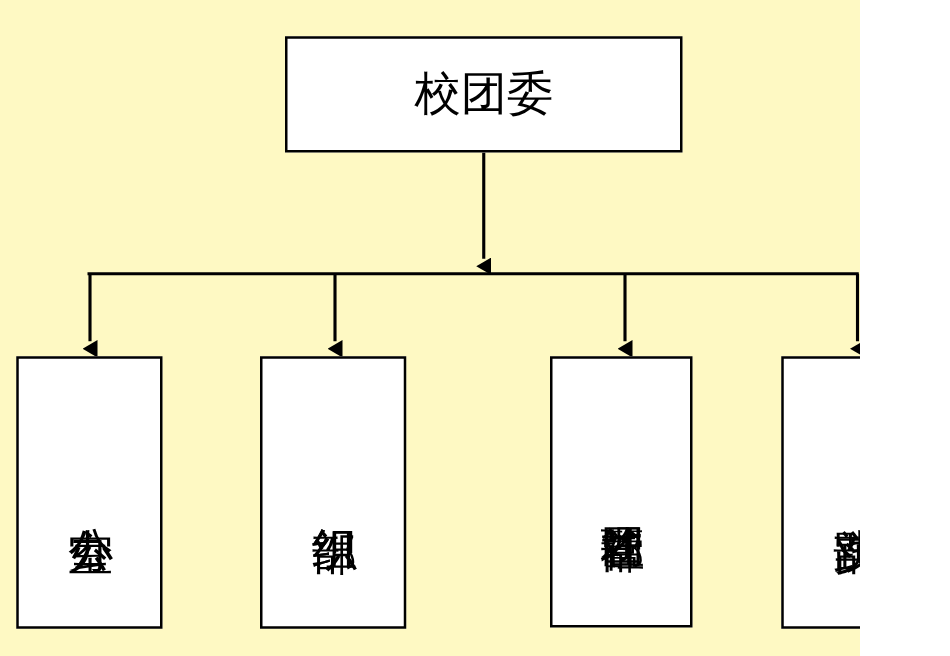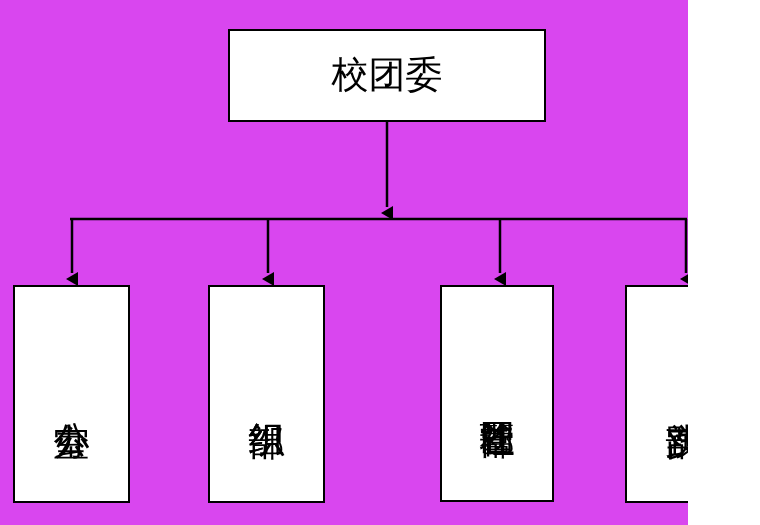--- a/index.html
+++ b/index.html
@@ -7,21 +7,21 @@
     padding: 0;
     background: #ffffff;
   }
   body {
     font-family: "DejaVu Sans", "Liberation Sans", sans-serif;
   }
   #canvas {
     position: relative;
     width: 688px;
     height: 525px;
-    background: #d946ef;
+    background: #fef9c3;
     overflow: hidden;
   }
   #diagram-svg {
     position: absolute;
     left: 0;
     top: 0;
     width: 760px;
     height: 525px;
   }
   .node-box {

